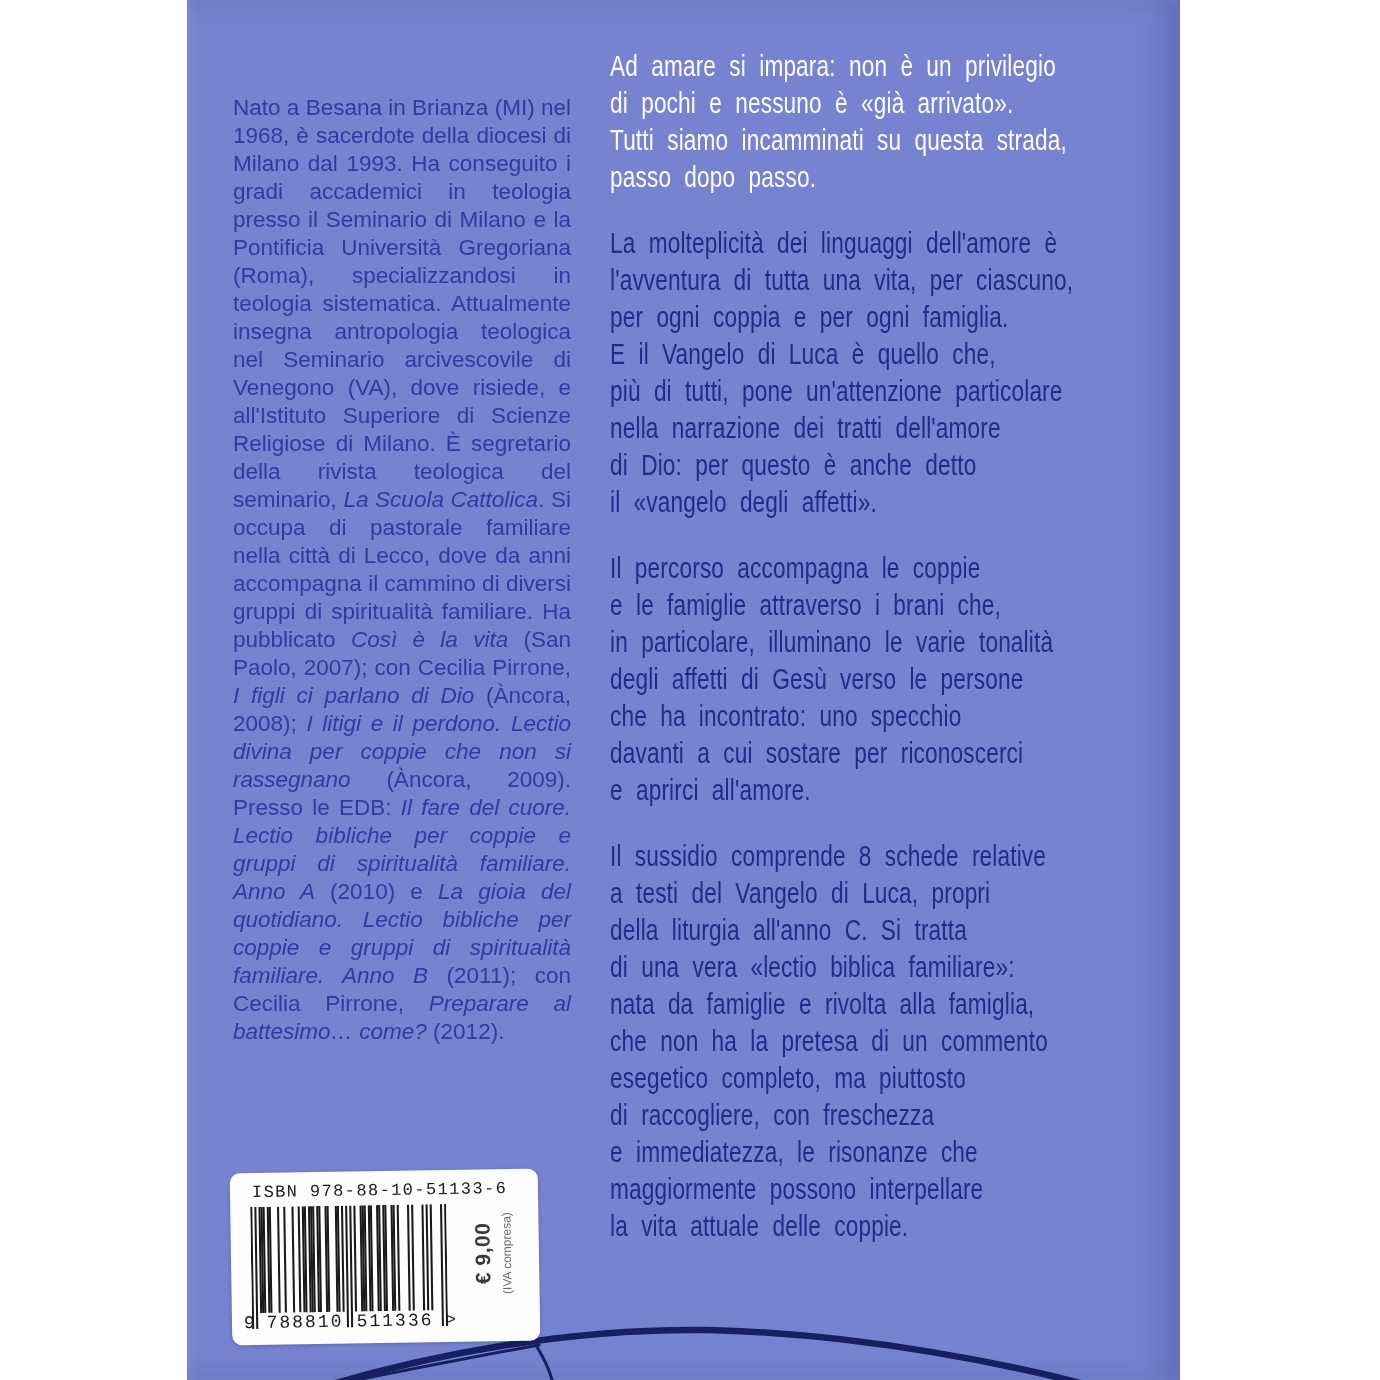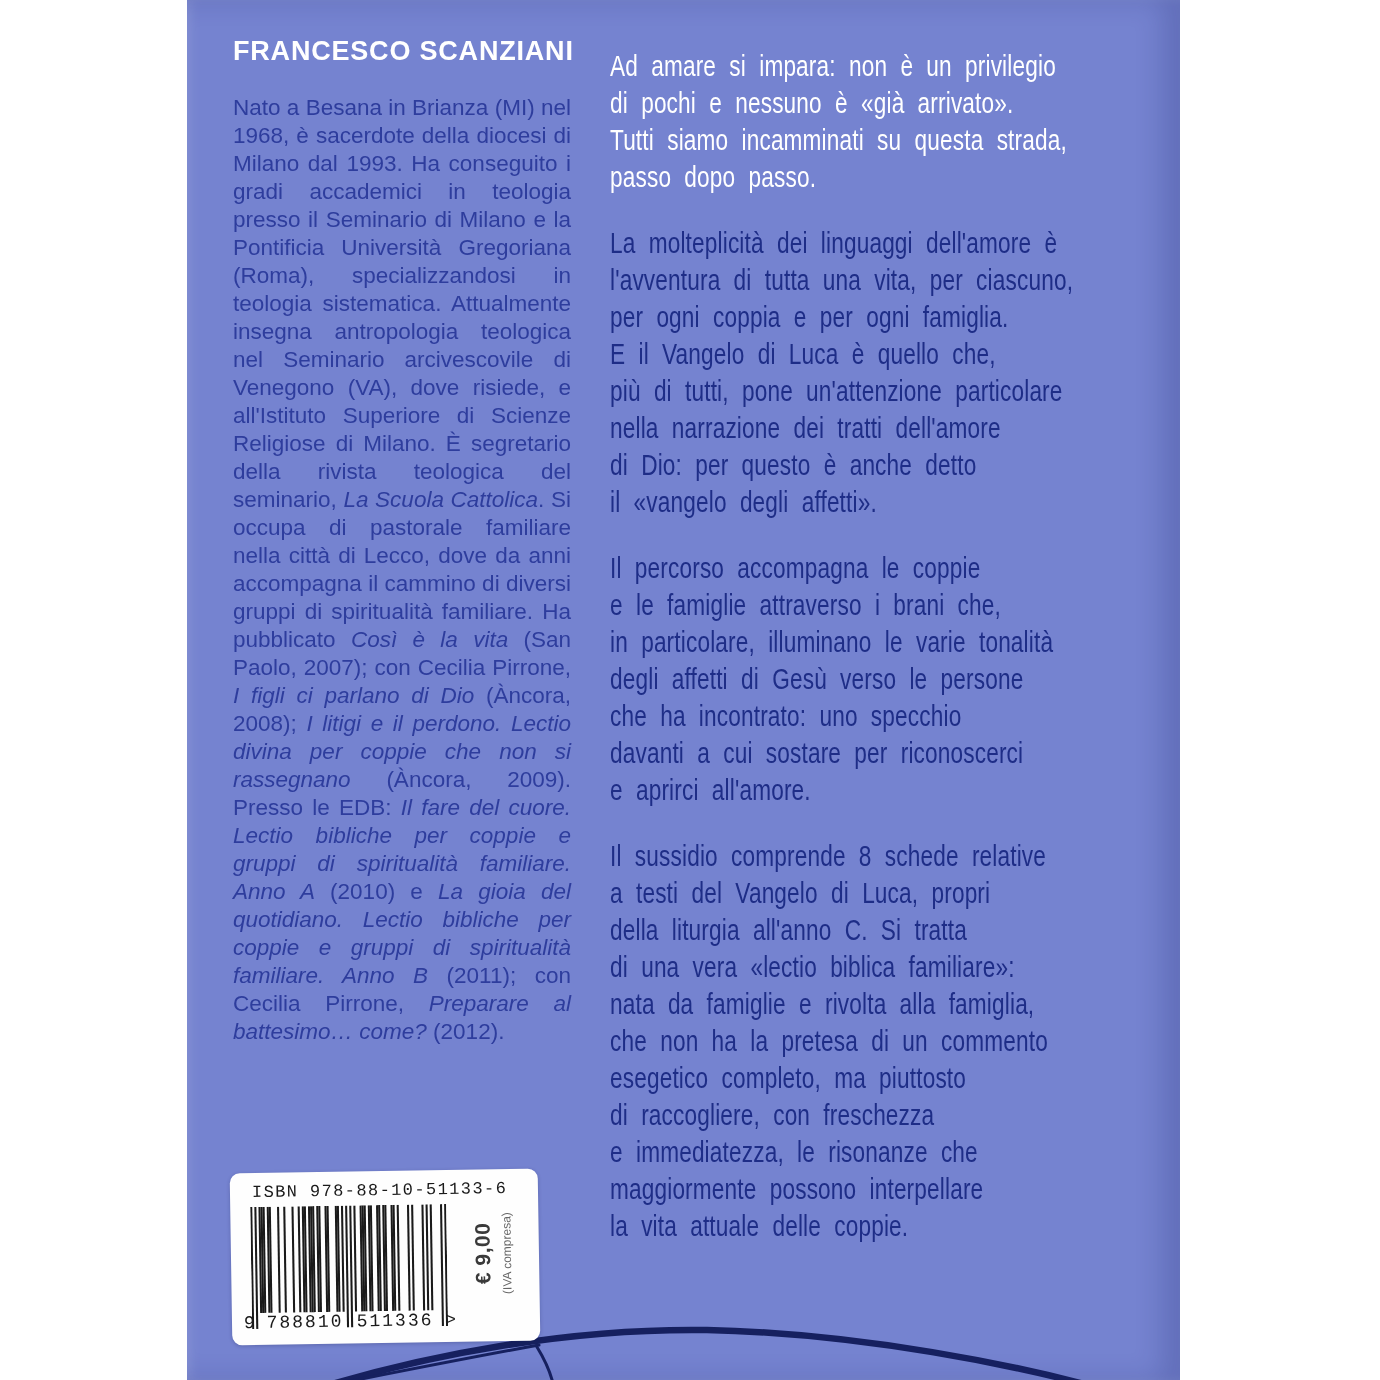--- a/index.html
+++ b/index.html
@@ -113,21 +113,20 @@
 <body>
 
 <div class="cover">
 
   <svg class="lineart" viewBox="0 0 993 1380" aria-hidden="true">
     <path d="M 100 1398 C 240 1352, 390 1328, 520 1330 C 662 1333, 832 1362, 960 1402" fill="none" stroke="#16205f" stroke-width="6.5" stroke-linecap="round"></path>
     <path d="M 38 1406 C 140 1386, 252 1363, 352 1345" fill="none" stroke="#16205f" stroke-width="3" stroke-linecap="round"></path>
     <path d="M 350 1347 C 358 1360, 364 1372, 367 1388" fill="none" stroke="#16205f" stroke-width="3" stroke-linecap="round"></path>
   </svg>
 
-  <div class="author">FRANCESCO SCANZIANI</div>
   <div class="bio"><span>Nato a Besana in Brianza (MI) nel 1968, è sacerdote della diocesi di Milano dal 1993. Ha conseguito i gradi accademici in teologia presso il Seminario di Milano e la Pontificia Università Gregoriana (Roma), specializzandosi in teologia sistematica. Attualmente insegna antropologia teologica nel Seminario arcivescovile di Venegono (VA), dove risiede, e all'Istituto Superiore di Scienze Religiose di Milano. È segretario della rivista teologica del seminario, </span><em>La Scuola Cattolica</em><span>. Si occupa di pastorale familiare nella città di Lecco, dove da anni accompagna il cammino di diversi gruppi di spiritualità familiare. Ha pubblicato </span><em>Così è la vita</em><span> (San Paolo, 2007); con Cecilia Pirrone, </span><em>I figli ci parlano di Dio</em><span> (Àncora, 2008); </span><em>I litigi e il perdono. Lectio divina per coppie che non si rassegnano</em><span> (Àncora, 2009). Presso le EDB: </span><em>Il fare del cuore. Lectio bibliche per coppie e gruppi di spiritualità familiare. Anno A</em><span> (2010) e </span><em>La gioia del quotidiano. Lectio bibliche per coppie e gruppi di spiritualità familiare. Anno B</em><span> (2011); con Cecilia Pirrone, </span><em>Preparare al battesimo… come?</em><span> (2012).</span></div>
 
   <div class="blurb">
       <div class="para white">
         <div class="line">Ad amare si impara: non è un privilegio</div>
         <div class="line">di pochi e nessuno è «già arrivato».</div>
         <div class="line">Tutti siamo incamminati su questa strada,</div>
         <div class="line">passo dopo passo.</div>
       </div>
       <div class="para dark">

